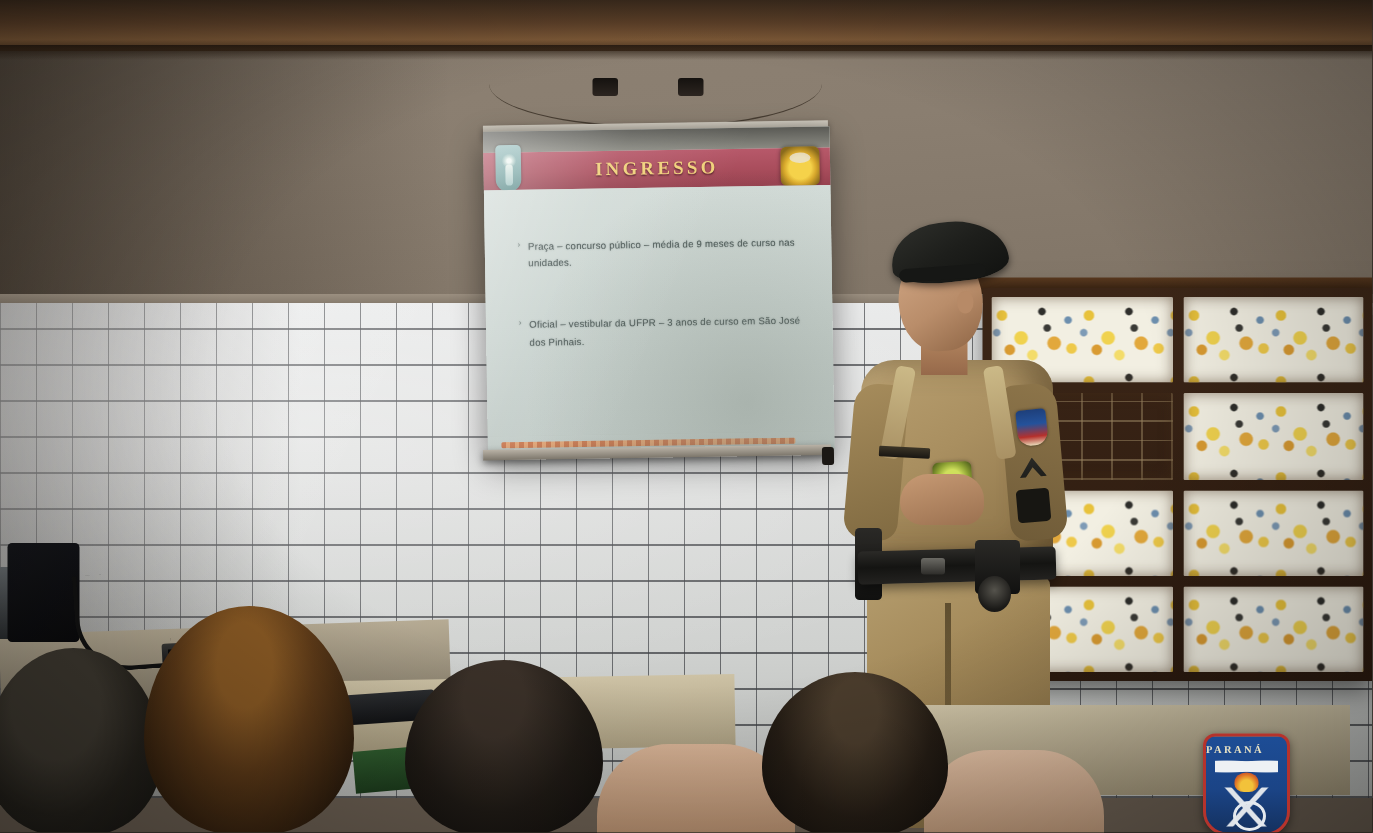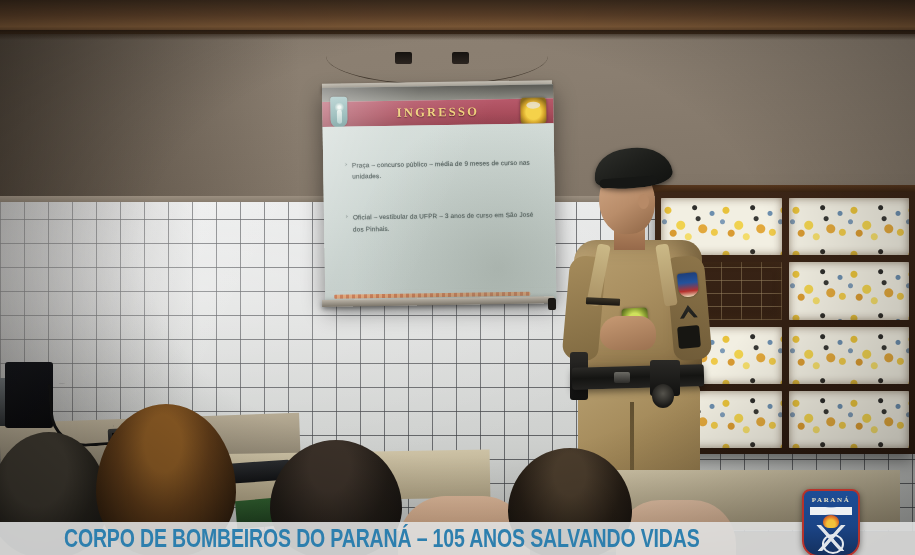--- a/index.html
+++ b/index.html
@@ -397,21 +397,21 @@
   }
   .banner-badge{
     position:absolute;right:55px;bottom:-2px;width:54px;height:64px;
     border-radius:8px 8px 16px 16px;
     background:linear-gradient(180deg,#1d4d96 0%,#1b4486 55%,#14315f 100%);
     border:2.5px solid #b5332c;
     box-shadow:0 2px 6px rgba(0,0,0,.45);
     overflow:hidden;
   }
   .badge-label{
-    position:absolute;left:0;top:5px;width:100%;text-align:center;
+    position:absolute;left:0;top:5px;width:100%;text-align:left;
     font-family:"Liberation Serif",serif;font-size:7px;font-weight:bold;
     letter-spacing:1.6px;color:#e8e2c4;
   }
   .badge-wings{
     position:absolute;left:6px;top:15px;width:42px;height:10px;
     background:
       radial-gradient(ellipse at 18% 50%, #eef1f4 0 52%, rgba(0,0,0,0) 60%),
       radial-gradient(ellipse at 82% 50%, #eef1f4 0 52%, rgba(0,0,0,0) 60%);
   }
   .badge-flame{
@@ -524,23 +524,20 @@
 
   <div class="shoulder-fg"></div>
   <div class="shoulder-fg2"></div>
   <div class="head-fg h1"></div>
   <div class="head-fg h2"></div>
   <div class="head-fg h3"></div>
   <div class="head-fg h4"></div>
 
   <div class="vignette"></div>
 
-  <div class="banner">
-    <div class="banner-text">CORPO DE BOMBEIROS DO PARANÁ – 105 ANOS SALVANDO VIDAS</div>
-  </div>
   <div class="banner-badge">
     <div class="badge-label">PARANÁ</div>
     <div class="badge-wings"></div>
     <div class="badge-flame"></div>
     <div class="badge-axes"></div>
     <div class="badge-circle"></div>
   </div>
 
 </div>
 

